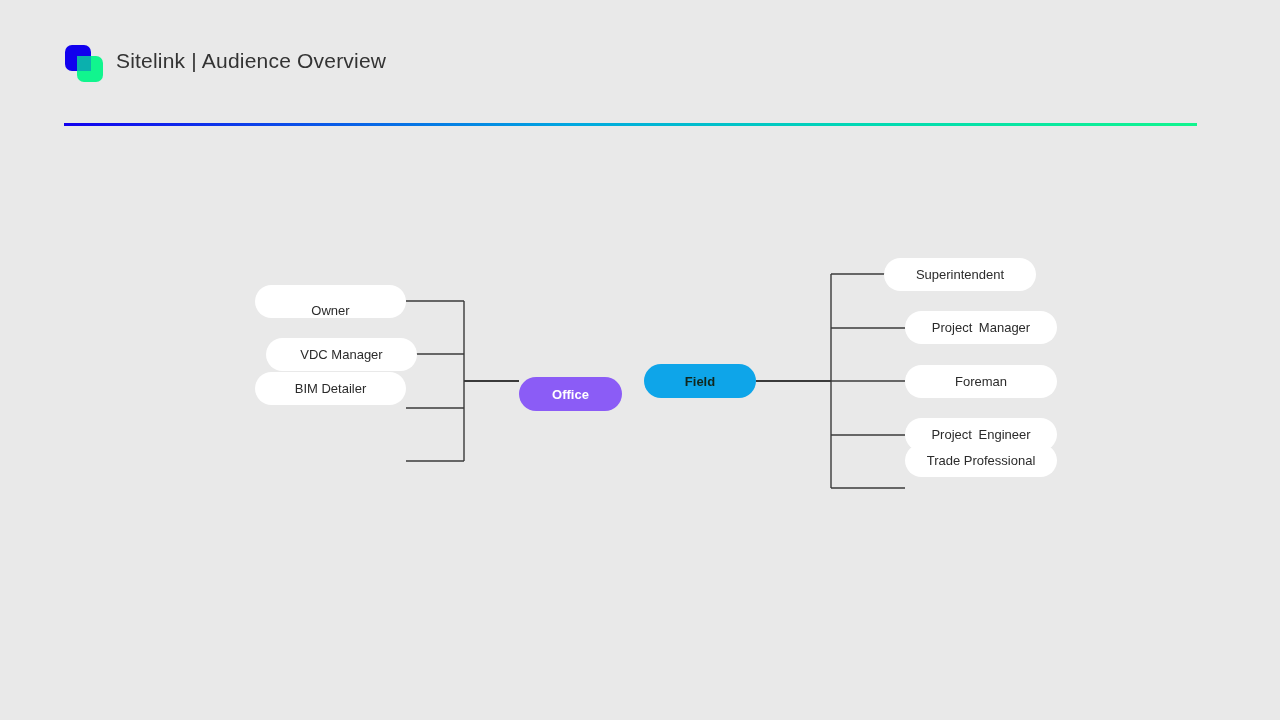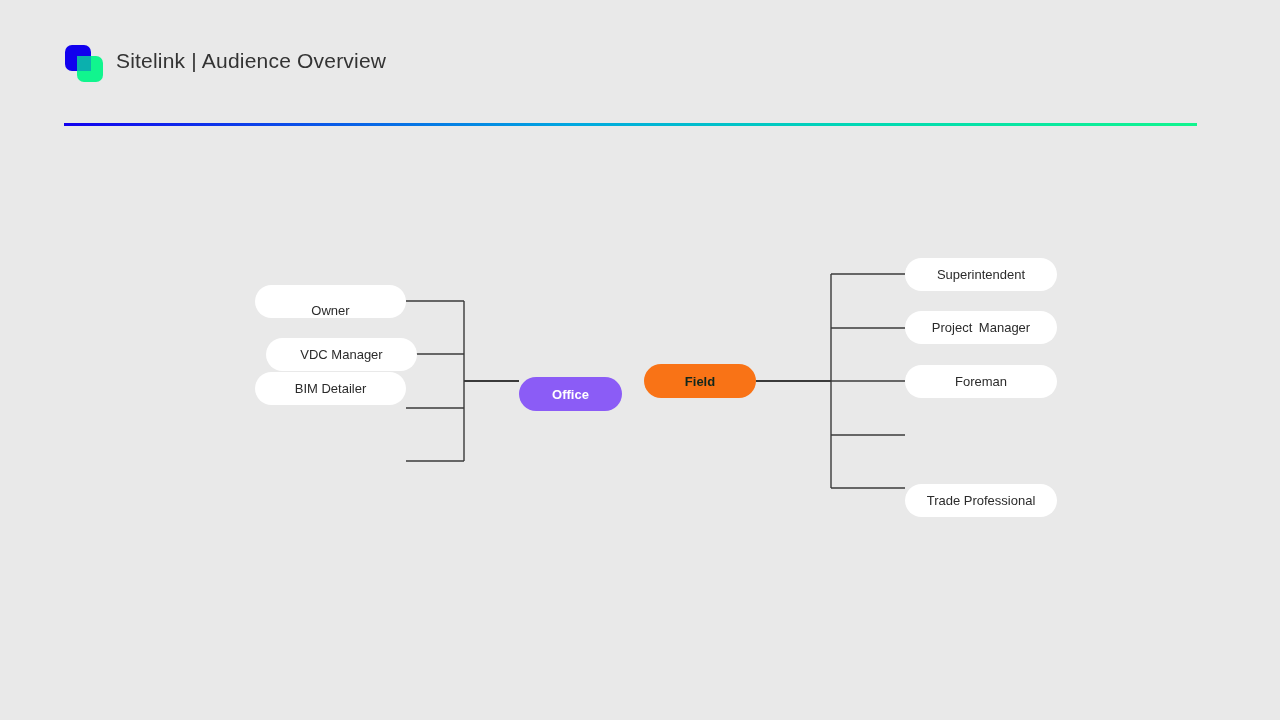--- a/index.html
+++ b/index.html
@@ -119,21 +119,21 @@
     left: 519px;
     top: 377px;
     width: 103px;
     background: #8b5cf6;
     color: #ffffff;
   }
   .hub-field {
     left: 644px;
     top: 364px;
     width: 112px;
-    background: #f97316;
+    background: #0ea5e9;
     color: #11271d;
   }
   .wide-space {
     word-spacing: 3px;
   }
 </style>
 </head>
 <body>
 
 <div id="header">
@@ -188,26 +188,29 @@
     <span>BIM Detailer</span>
   </div>
 
   <div class="node hub hub-office">
     <span>Office</span>
   </div>
   <div class="node hub hub-field">
     <span>Field</span>
   </div>
 
-  <div class="node leaf leaf-right" style="left:905px; top:258px;text-align:center;">
+  <div class="node leaf leaf-right" style="left:884px; top:258px;text-align:center;">
     <span>Superintendent</span>
   </div>
   <div class="node leaf leaf-right" style="left:905px; top:365px;">
     <span>Foreman</span>
   </div>
   <div class="node leaf leaf-right" style="left:905px; top:311px;">
     <span class="wide-space">Project Manager</span>
   </div>
-  <div class="node leaf leaf-right" style="left:905px; top:484px;text-align:center;">
+  <div class="node leaf leaf-right" style="left:905px; top:418px;">
+    <span class="wide-space">Project Engineer</span>
+  </div>
+  <div class="node leaf leaf-right" style="left:905px; top:444px;text-align:center;">
     <span>Trade Professional</span>
   </div>
 
 </div>
 
 </body></html>

